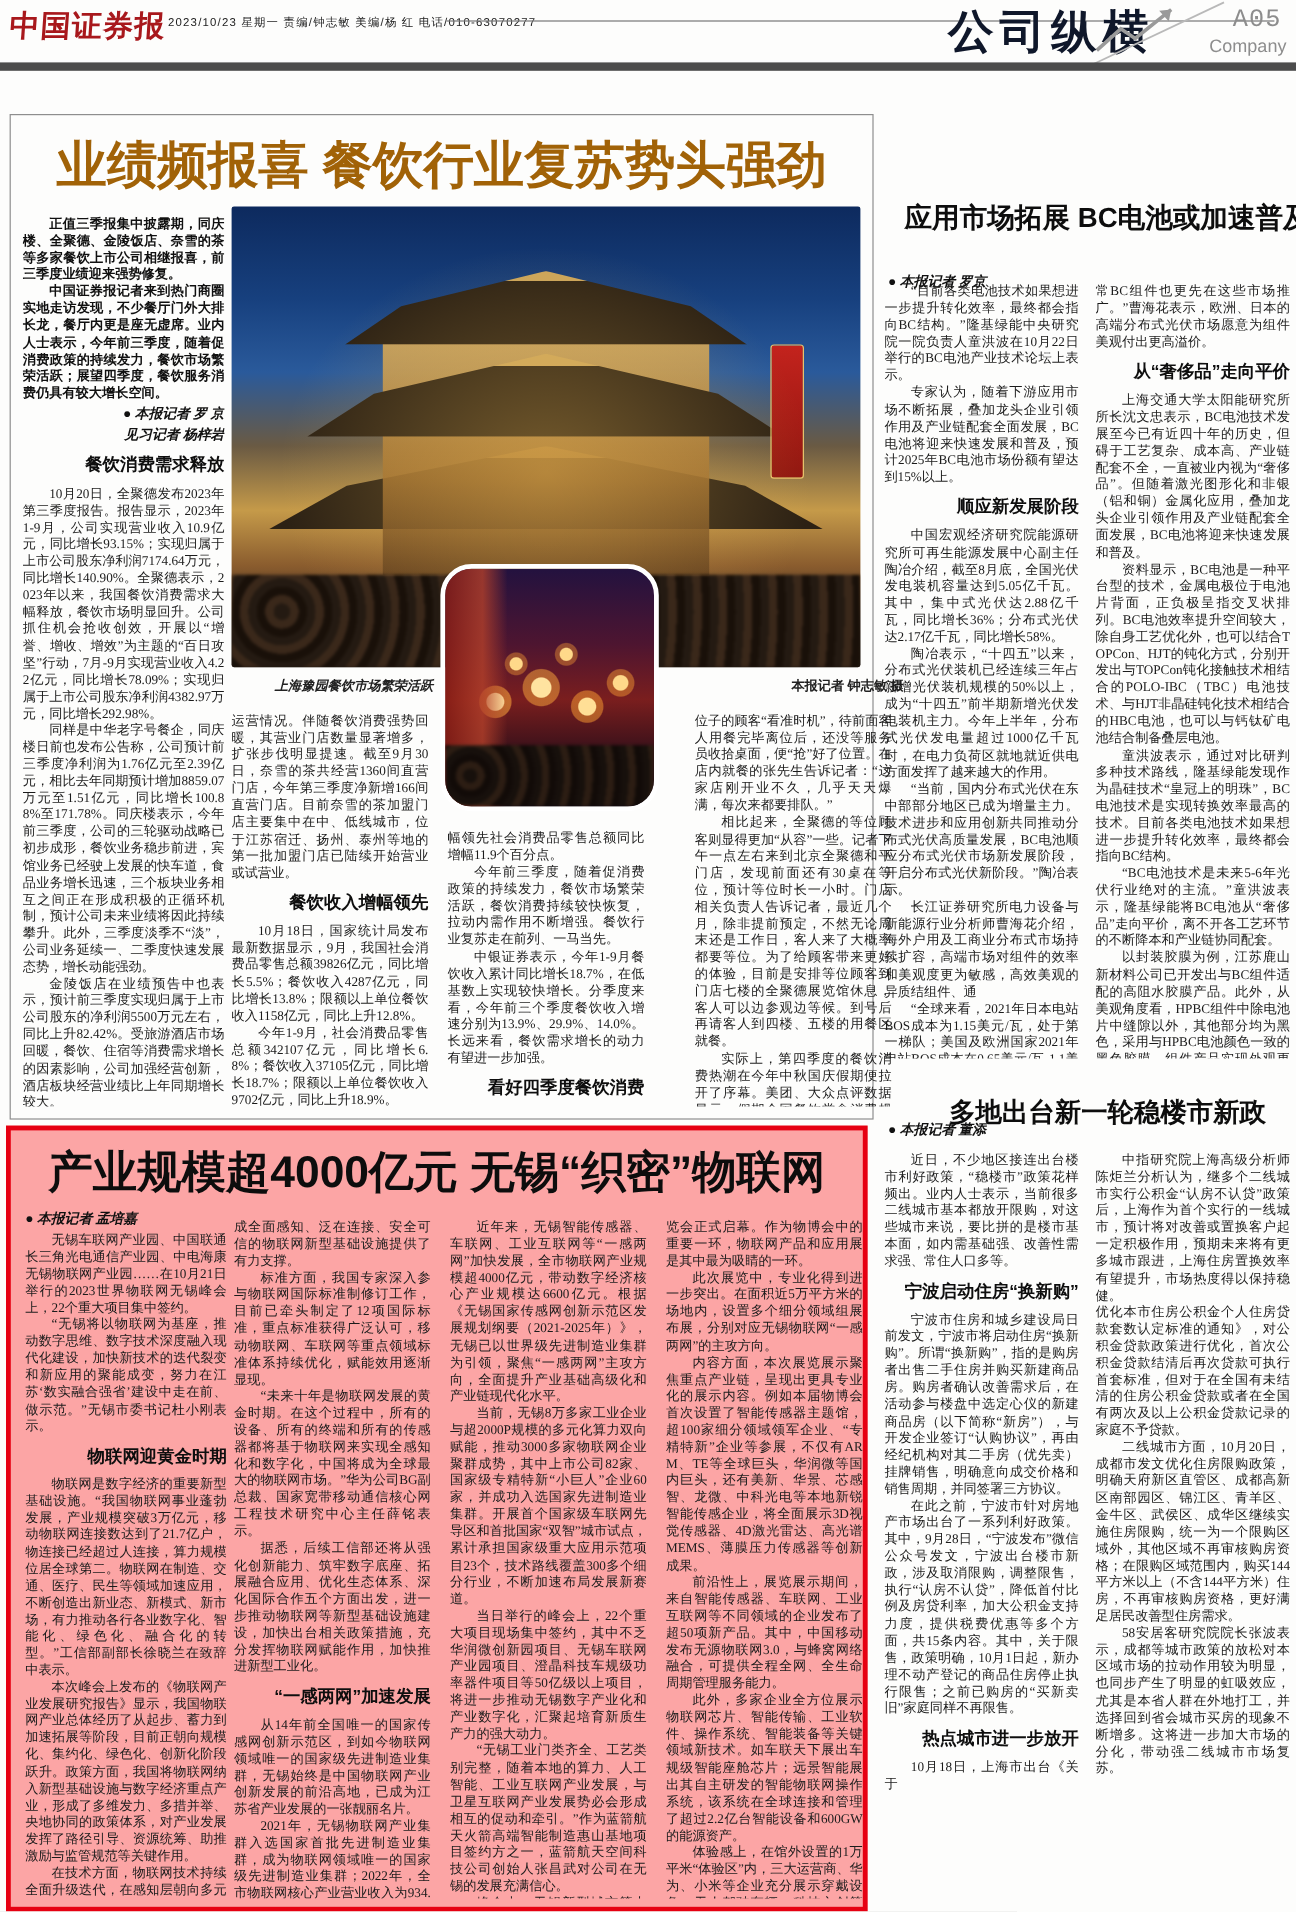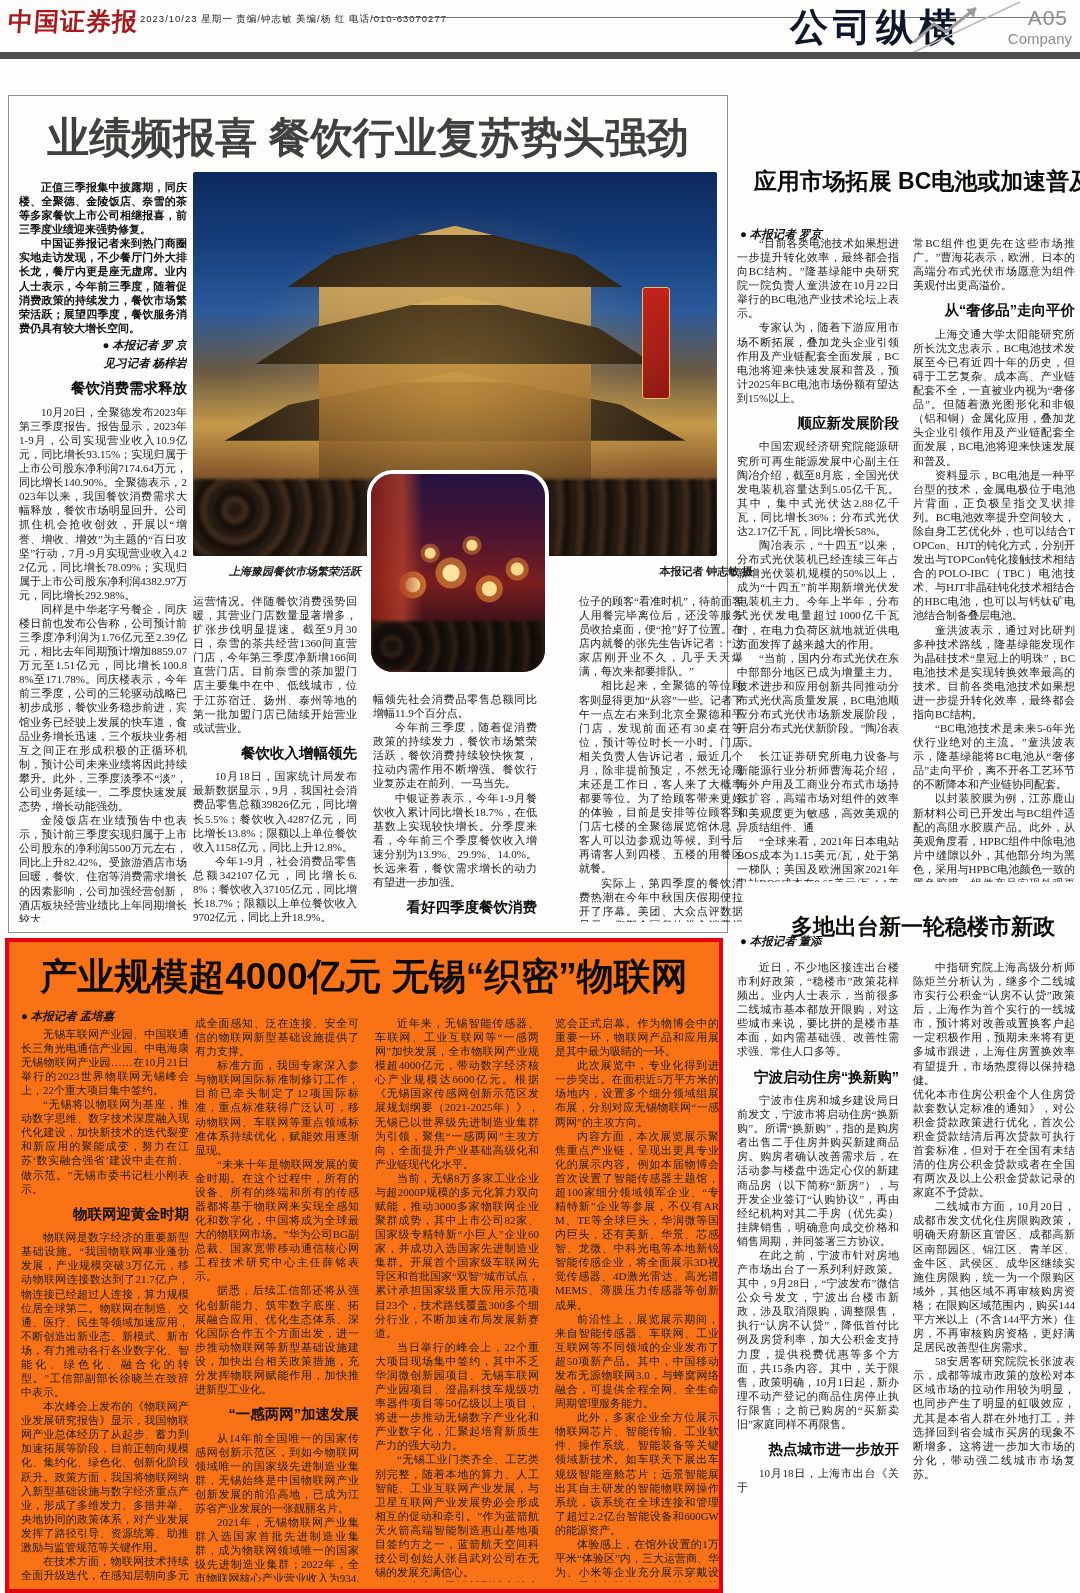--- a/index.html
+++ b/index.html
@@ -6,29 +6,29 @@
   .page{position:relative;width:1080px;height:1593px;background:#fdfdfc;overflow:hidden;
         font-family:"Liberation Serif","DejaVu Serif",serif;margin:0 auto;}
   .abs{position:absolute;}
   
   .logo{left:8px;top:5px;font-family:"DejaVu Serif",serif;font-weight:bold;font-size:25px;
         color:#a8181c;transform:skewX(-4deg);letter-spacing:1px;}
   .issue{left:140px;top:13px;font-size:9.5px;color:#222;font-family:"Liberation Sans",sans-serif;letter-spacing:1px;}
   .head-rule{left:372px;top:17px;width:690px;height:1px;background:#777;}
   .section-big{right:118px;top:8px;font-family:"Liberation Sans","DejaVu Sans",sans-serif;
         font-weight:bold;font-size:38px;color:#0f172a;letter-spacing:5px;line-height:1;}
-  .pageno{right:12px;top:6px;font-family:Liberation Sans, sans-serif;font-size:21px;color:#8d8d8d;letter-spacing:1px;}
+  .pageno{right:12px;top:6px;font-family:Liberation Mono, monospace;font-size:21px;color:#8d8d8d;letter-spacing:1px;}
   .section-en{right:8px;top:30px;font-family:"Liberation Sans",sans-serif;font-size:15px;color:#8d8d8d;}
   .chart-svg{right:58px;top:0;width:120px;height:56px;}
   .header-bar{left:0;top:52px;width:1080px;height:7px;background:#4c4c4c;}
   
   .lead-box{left:8px;top:95px;width:718px;height:836px;border:1px solid #8e8e8e;background:#fdfdfc;}
-  .iot-box{left:5px;top:938px;width:718px;height:655px;border:4px solid #e60012;box-sizing:border-box;background:#f97316;}
+  .iot-box{left:5px;top:938px;width:718px;height:655px;border:4px solid #e60012;box-sizing:border-box;background:#fca5a5;}
   .headline-xl{left:0;top:14px;width:100%;text-align:center;font-family:"Liberation Sans","DejaVu Sans",sans-serif;
-        font-weight:bold;font-size:42px;color:#404040;letter-spacing:0;}
+        font-weight:bold;font-size:42px;color:#a16207;letter-spacing:0;}
   .headline-l{left:0;top:10px;width:100%;text-align:center;font-family:"Liberation Sans","DejaVu Sans",sans-serif;
         font-weight:bold;font-size:37px;color:#0d0d0d;}
   .headline-m{font-family:"Liberation Sans","DejaVu Sans",sans-serif;font-weight:bold;color:#0d0d0d;
         text-align:center;}
   
   .col{position:absolute;overflow:hidden;font-size:11px;line-height:1.28;text-align:justify;
        color:#1b1b1b;word-break:break-all;}
   .para{margin:0;text-indent:2em;}
   .cont{text-indent:0;}
   .lede{font-weight:bold;color:#101010;}

